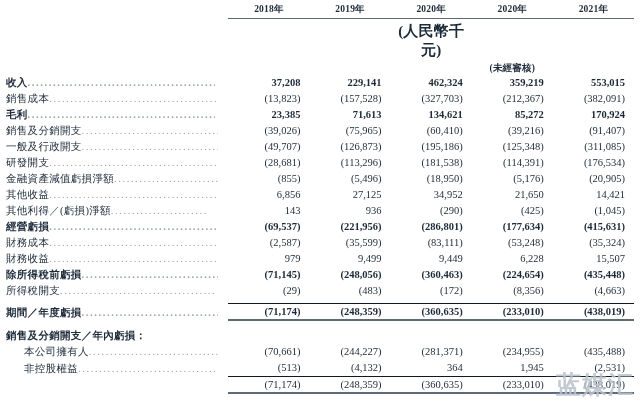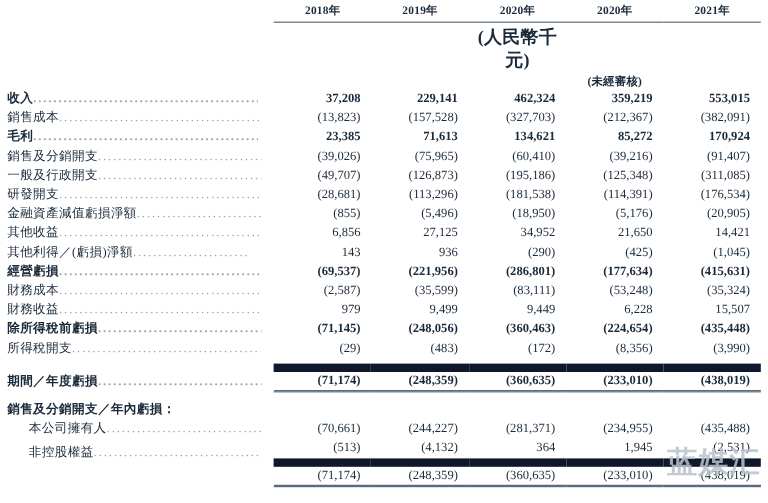--- a/index.html
+++ b/index.html
@@ -104,21 +104,21 @@
     letter-spacing: 1.6px;
     color: #97a4b2;
     font-size: 10.5px;
     overflow: hidden;
     white-space: nowrap;
     vertical-align: bottom;
   }
   .indent { padding-left: 18px; }
 
   
-  td.rule-top { border-top: 7px solid #0f172a; }
+  td.rule-top { border-top: 1px solid #0f172a; }
   td.dbl-bottom {
     border-bottom: 1px solid #5a6b7d;
     box-shadow: inset 0 -3px 0 -2px #5a6b7d;
   }
   tr.spacer td { height: 7px; line-height: 7px; font-size: 0; }
   tr.spacer-sm td { height: 4px; line-height: 4px; font-size: 0; }
 
   .numwrap {
     display: inline-block;
     min-width: 1px;
@@ -282,21 +282,21 @@
           <td class="num bold"><span class="numwrap">(360,463)</span></td>
           <td class="num bold"><span class="numwrap">(224,654)</span></td>
           <td class="num bold"><span class="numwrap">(435,448)</span></td>
         </tr>
         <tr class="data">
           <td class="label"><span class="lead">所得稅開支</span><span class="lead-dots" style="max-width: 157px;">.......................................</span></td>
           <td class="num"><span class="numwrap">(29)</span></td>
           <td class="num"><span class="numwrap">(483)</span></td>
           <td class="num"><span class="numwrap">(172)</span></td>
           <td class="num"><span class="numwrap">(8,356)</span></td>
-          <td class="num"><span class="numwrap">(3,990)</span></td>
+          <td class="num"><span class="numwrap">(4,663)</span></td>
         </tr>
         <tr class="spacer-sm">
           <td></td>
           <td></td>
           <td></td>
           <td></td>
           <td></td>
           <td></td>
         </tr>
         <tr class="data">

